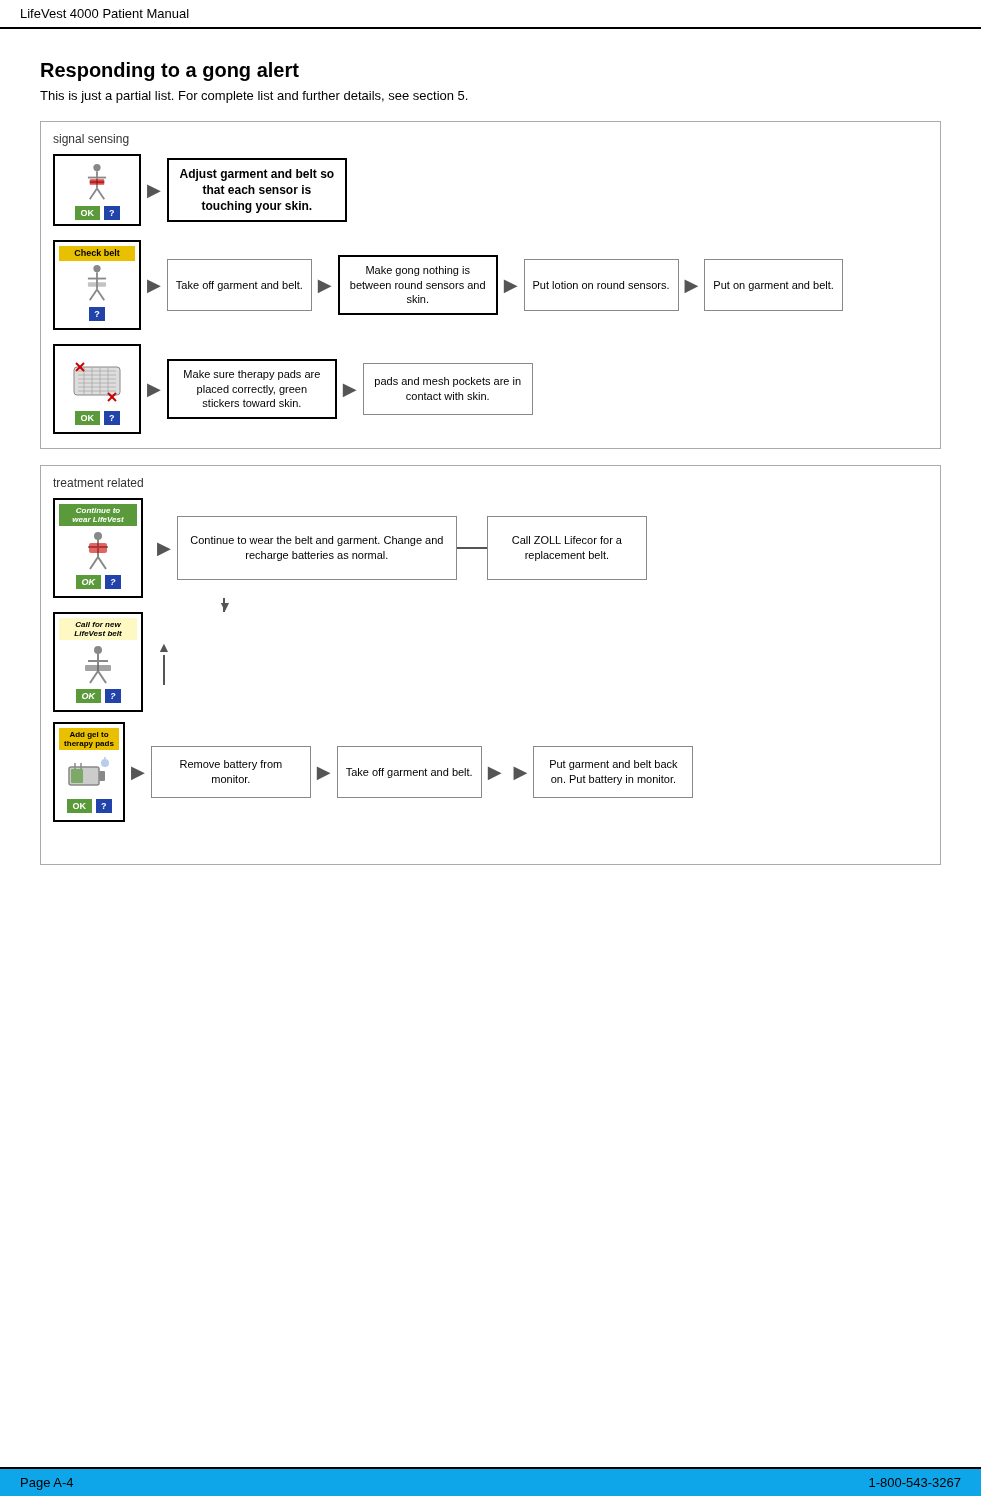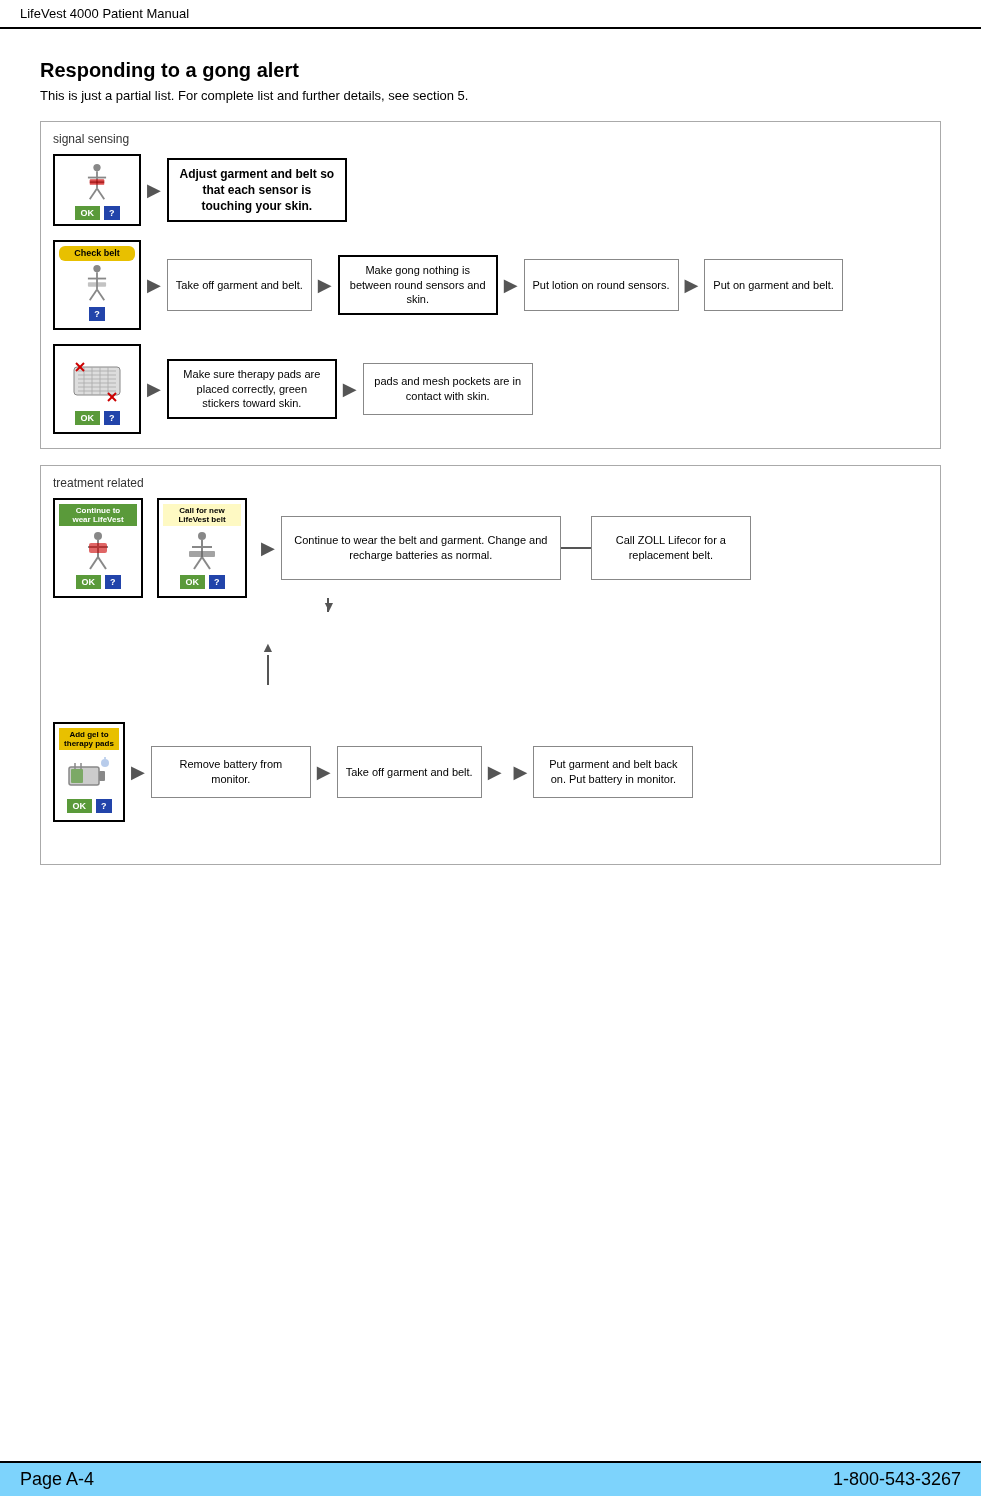--- a/index.html
+++ b/index.html
@@ -145,25 +145,25 @@
     .step-box.highlight {
       border: 2px solid #000;
     }
 
     
     .page-footer {
       border-top: 2px solid #000;
       padding: 6px 20px;
       display: flex;
       justify-content: space-between;
-      font-size: 18px;
+      font-size: 13px;
       position: fixed;
       bottom: 0;
       width: 981px;
-      background: #7dd3fc;
+      background: #0ea5e9;
     }
 
     
     .icon-person {
       width: 36px;
       height: 40px;
     }
   </style>
 </head>
 <body>
@@ -204,21 +204,21 @@
 
       <div class="arrow-right">▶</div>
 
       <div class="step-box highlight" style="max-width:180px; font-size:12px;font-weight:bold;">
         Adjust garment and belt so that each sensor is touching your skin.
       </div>
     </div>
 
     <div class="flow-row" style="margin-bottom:14px; align-items:center;">
       <div class="device-card" style="height:90px;">
-        <div class="device-card-header" style="background:#e8c000; color:#000;border-radius:6px;">Check belt</div>
+        <div class="device-card-header" style="background:#e8c000; color:#000;">Check belt</div>
         <div class="device-icon-area">
           <svg class="icon-person" viewBox="0 0 36 44" fill="none">
             <circle cx="18" cy="5" r="4" fill="#888"></circle>
             <line x1="18" y1="9" x2="18" y2="28" stroke="#888" stroke-width="2"></line>
             <line x1="8" y1="16" x2="28" y2="16" stroke="#888" stroke-width="2"></line>
             <line x1="18" y1="28" x2="10" y2="40" stroke="#888" stroke-width="2"></line>
             <line x1="18" y1="28" x2="26" y2="40" stroke="#888" stroke-width="2"></line>
 
             <rect x="8" y="20" width="20" height="5" rx="1" fill="#888" opacity="0.5"></rect>
           </svg>
@@ -275,21 +275,21 @@
       <div class="step-box" style="max-width:170px;">pads and mesh pockets are in contact with skin.</div>
     </div>
 
   </div>
 
   <div class="section-box" style="min-height:400px;">
     <div class="section-label">treatment related</div>
 
     <div style="display:flex; gap:0; margin-bottom:10px;">
 
-      <div style="display:flex; flex-direction:row; gap:14px; flex-shrink:0;">
+      <div style="display:flex; flex-direction:column; gap:14px; flex-shrink:0;font-style:italic;">
 
         <div class="device-card" style="height:100px; width:90px;">
           <div class="device-card-header" style="background:#5a9a3a; font-size:8px; line-height:1.15; color:#fff;">Continue to<br>wear LifeVest</div>
           <div class="device-icon-area">
             <svg width="38" height="40" viewBox="0 0 38 40">
               <circle cx="19" cy="5" r="4" fill="#888"></circle>
               <line x1="19" y1="9" x2="19" y2="26" stroke="#888" stroke-width="2"></line>
               <line x1="9" y1="16" x2="29" y2="16" stroke="#888" stroke-width="2"></line>
               <line x1="19" y1="26" x2="11" y2="38" stroke="#888" stroke-width="2"></line>
               <line x1="19" y1="26" x2="27" y2="38" stroke="#888" stroke-width="2"></line>

